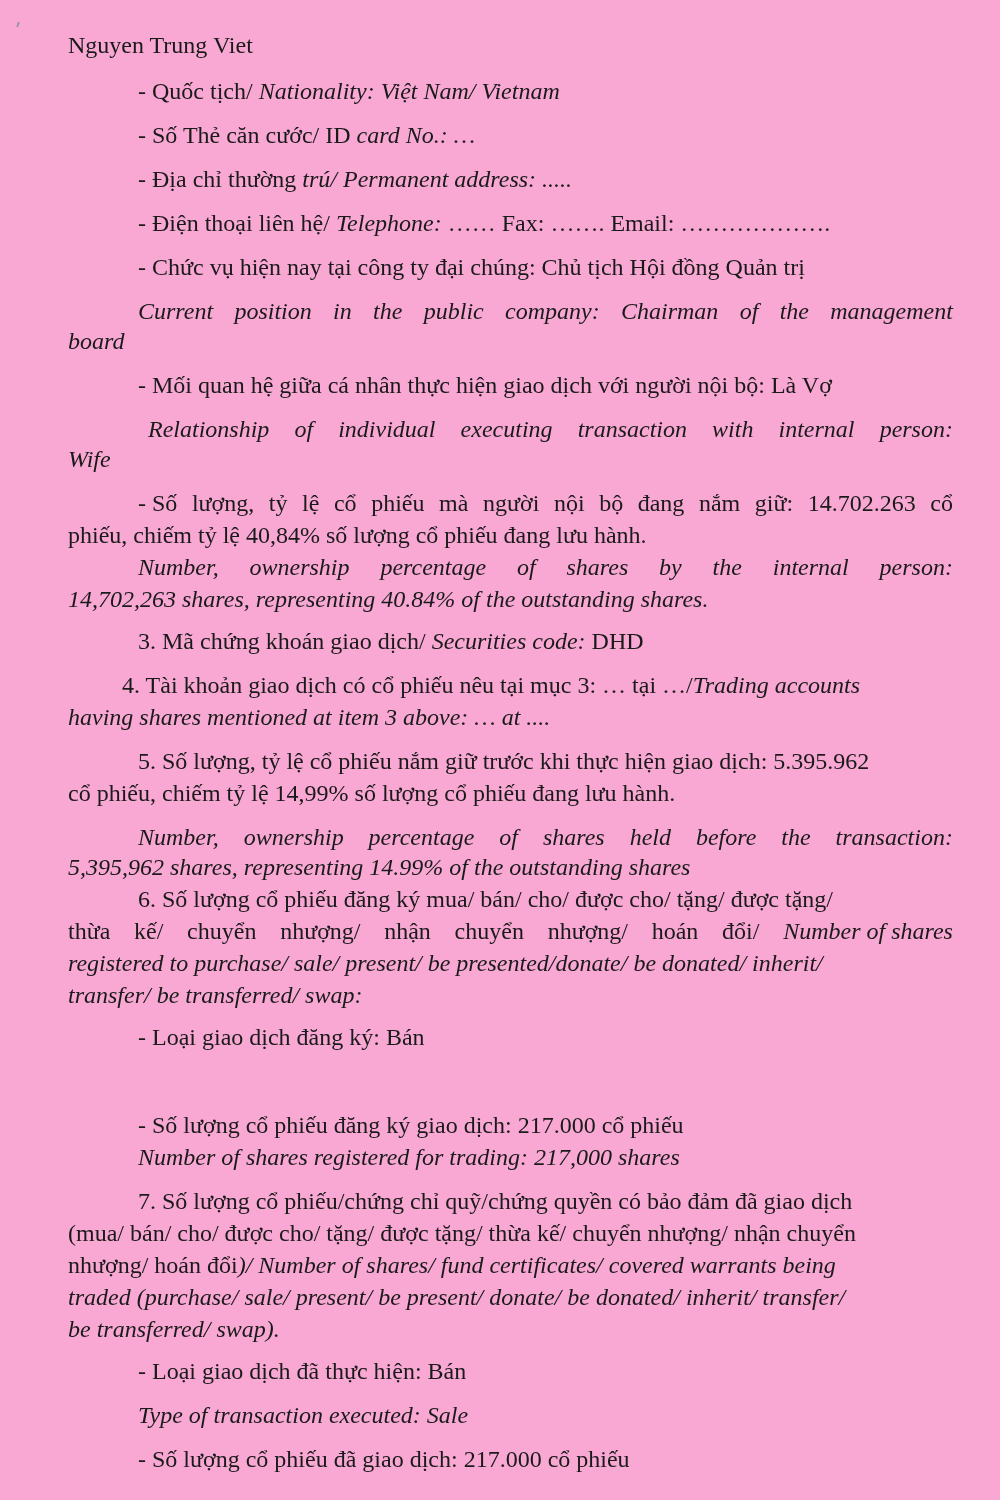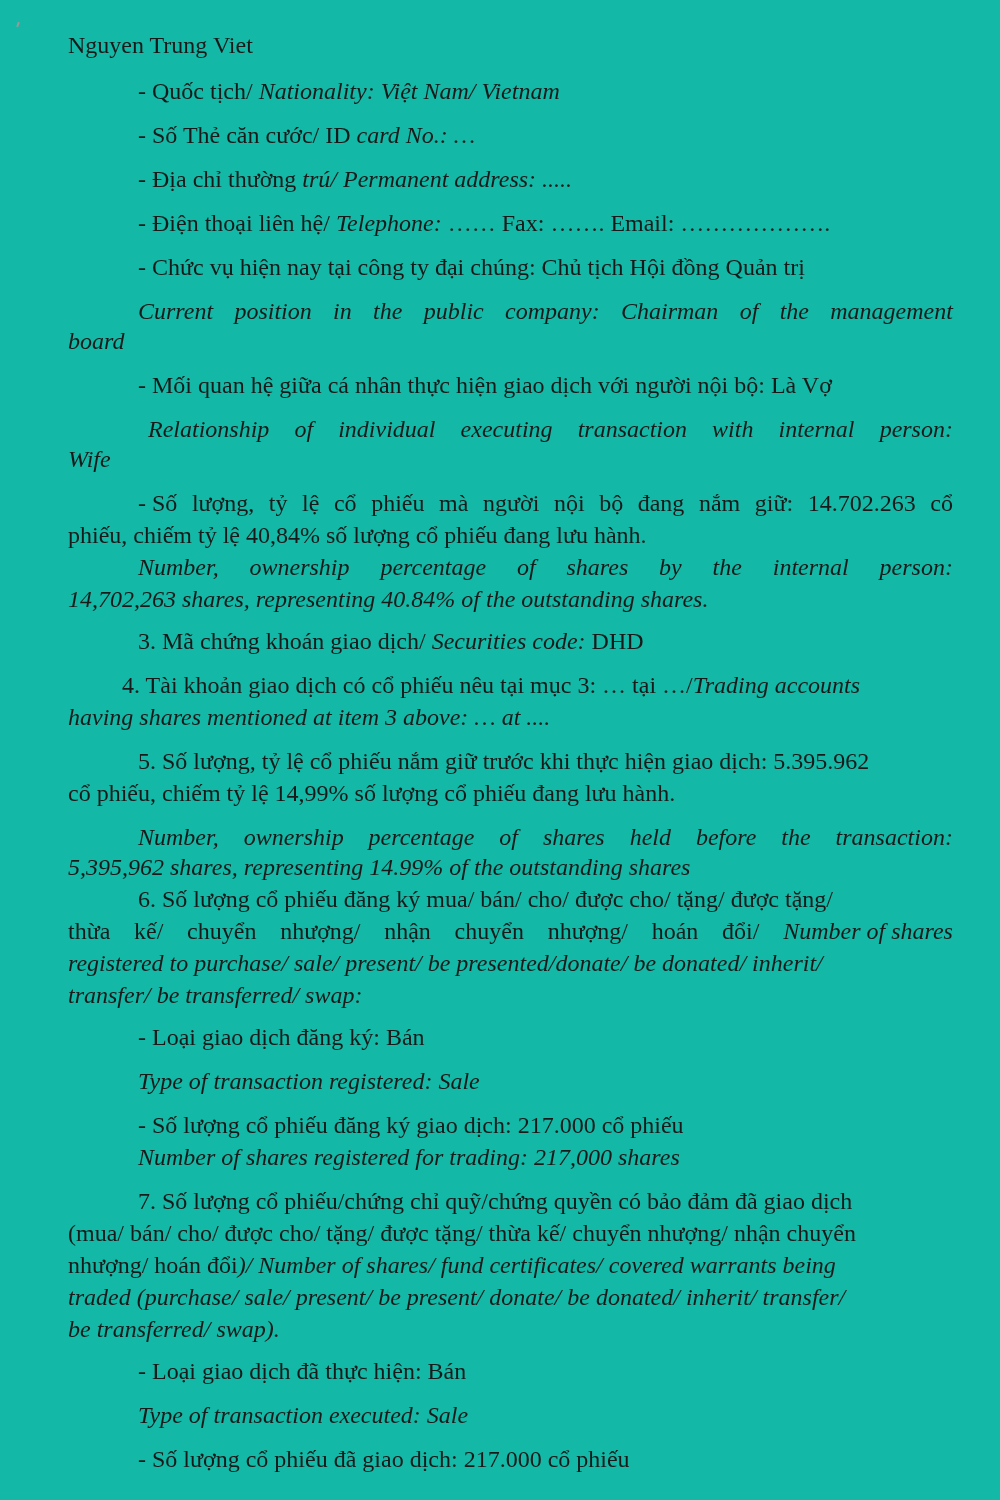--- a/index.html
+++ b/index.html
@@ -1,21 +1,21 @@
 <!DOCTYPE html>
 <html><head>
 <meta charset="utf-8">
 <style>
   html, body { margin: 0; padding: 0; background: #ffffff; }
   body {
     width: 1000px; height: 1500px; position: relative; overflow: hidden;
     font-family: "Liberation Serif", "DejaVu Serif", serif;
     color: #1a1a1a;
   }
-  .page { position: absolute; left: 0; top: 0; width: 1000px; height: 1500px; background: #14b8a6; }
+  .page { position: absolute; left: 0; top: 0; width: 1000px; height: 1500px; background: #f9a8d4; }
   .ln {
     position: absolute; white-space: nowrap;
     font-size: 24px; line-height: 30px;
     transform-origin: left top;
   }
   .it { font-style: italic; }
   .j { display: flex; justify-content: space-between; }
   .mark { position: absolute; left: 17px; top: 22px; width: 2px; height: 5px; background: #999; transform: rotate(20deg); }
 </style>
 </head>
@@ -127,21 +127,20 @@
       <span>chuyển</span>
       <span>nhượng/</span>
       <span>hoán</span>
       <span>đổi/</span>
       <span class="it">Number of shares</span>
   </div>
   <div class="ln it" style="left:68px;top:948px;">registered to purchase/ sale/ present/ be presented/donate/ be donated/ inherit/</div>
   <div class="ln it" style="left:68px;top:980px;">transfer/ be transferred/ swap:</div>
 
   <div class="ln" style="left:138px;top:1022px;">- Loại giao dịch đăng ký: Bán</div>
-  <div class="ln it" style="left:138px;top:1066px;">Type of transaction registered: Sale</div>
   <div class="ln" style="left:138px;top:1110px;">- Số lượng cổ phiếu đăng ký giao dịch: 217.000 cổ phiếu</div>
   <div class="ln it" style="left:138px;top:1142px;">Number of shares registered for trading: 217,000 shares</div>
 
   <div class="ln" style="left:138px;top:1186px;">7. Số lượng cổ phiếu/chứng chỉ quỹ/chứng quyền có bảo đảm đã giao dịch</div>
   <div class="ln" style="left:68px;top:1218px;">(mua/ bán/ cho/ được cho/ tặng/ được tặng/ thừa kế/ chuyển nhượng/ nhận chuyển</div>
   <div class="ln" style="left:68px;top:1250px;"><span>nhượng/ hoán đổi</span><span class="it">)/ Number of shares/ fund certificates/ covered warrants being</span></div>
   <div class="ln it" style="left:68px;top:1282px;">traded (purchase/ sale/ present/ be present/ donate/ be donated/ inherit/ transfer/</div>
   <div class="ln" style="left:138px;top:1356px;">- Loại giao dịch đã thực hiện: Bán</div>
 
   <div class="ln it" style="left:68px;top:1314px;">be transferred/ swap).</div>

